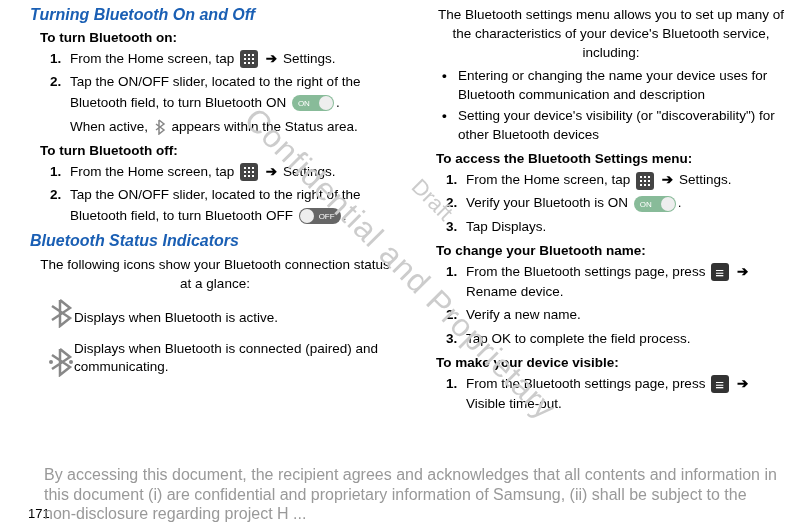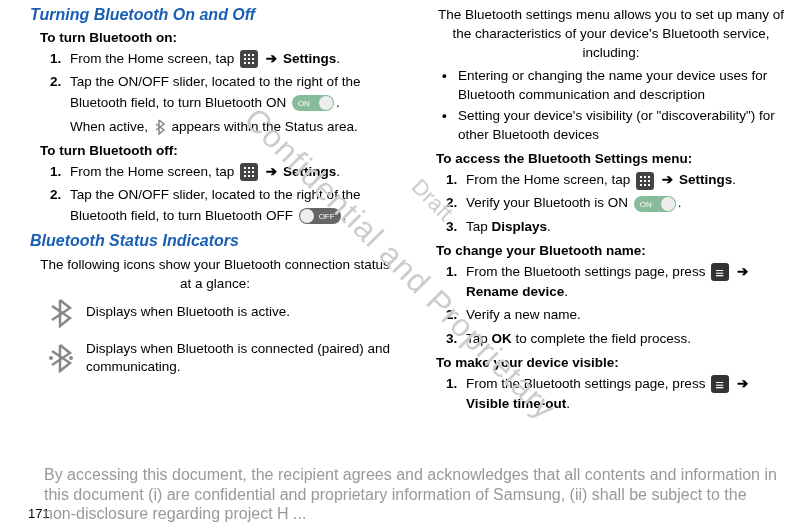--- a/index.html
+++ b/index.html
@@ -114,21 +114,21 @@
       padding-left: 16px;
     }
     
     .bullet {
       position: absolute;
       left: 0;
       font-weight: bold;
     }
     
     .bold {
-      font-weight: bold;
+      font-weight: normal;
     }
     
     .icon-grid {
       display: inline-block;
       width: 18px;
       height: 18px;
       background: #444;
       border-radius: 3px;
       vertical-align: middle;
       position: relative;
@@ -217,24 +217,23 @@
     
     .bt-small-icon {
       display: inline-block;
       width: 16px;
       height: 16px;
       vertical-align: middle;
     }
     
     .bt-icon-row {
       display: flex;
-      align-items: center;
+      align-items: flex-end;
       padding-left: 18px;
       margin-bottom: 12px;
-      gap: 12px;
     }
     
     .bt-large-icon {
       width: 26px;
       height: 30px;
       flex-shrink: 0;
     }
     
     .bt-desc {
       font-size: 13.5px;

